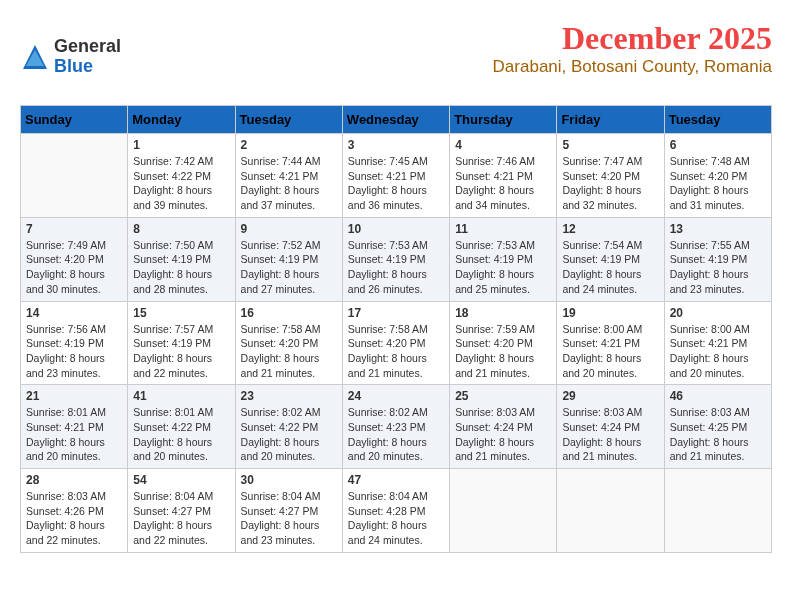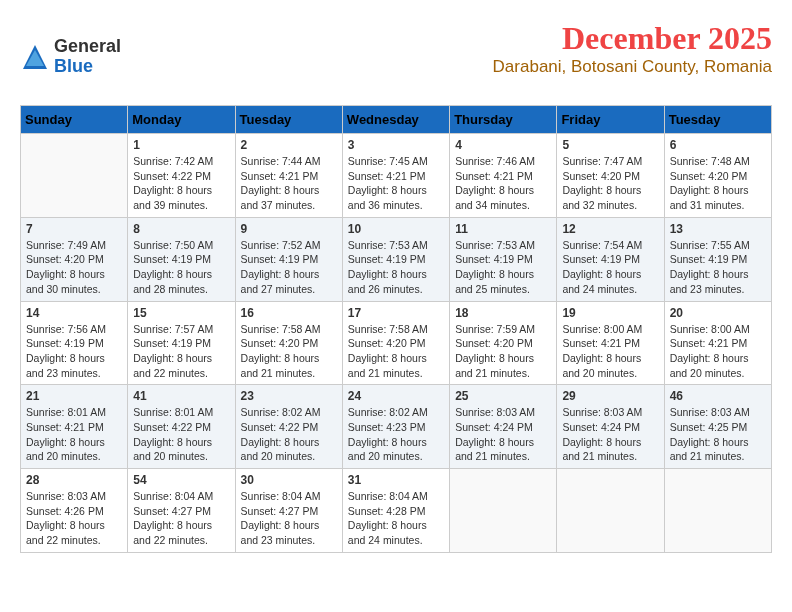--- a/index.html
+++ b/index.html
@@ -252,21 +252,21 @@
         </td>
         <td>
           <span class="day-number">54</span>
           <div class="day-info">Sunrise: 8:04 AM<br>Sunset: 4:27 PM<br>Daylight: 8 hours and 22 minutes.</div>
         </td>
         <td>
           <span class="day-number">30</span>
           <div class="day-info">Sunrise: 8:04 AM<br>Sunset: 4:27 PM<br>Daylight: 8 hours and 23 minutes.</div>
         </td>
         <td>
-          <span class="day-number">31</span>
+          <span class="day-number">47</span>
           <div class="day-info">Sunrise: 8:04 AM<br>Sunset: 4:28 PM<br>Daylight: 8 hours and 24 minutes.</div>
         </td>
         <td class="empty"></td>
         <td class="empty"></td>
         <td class="empty"></td>
       </tr>
     </tbody>
 </table>
 
 </body></html>

